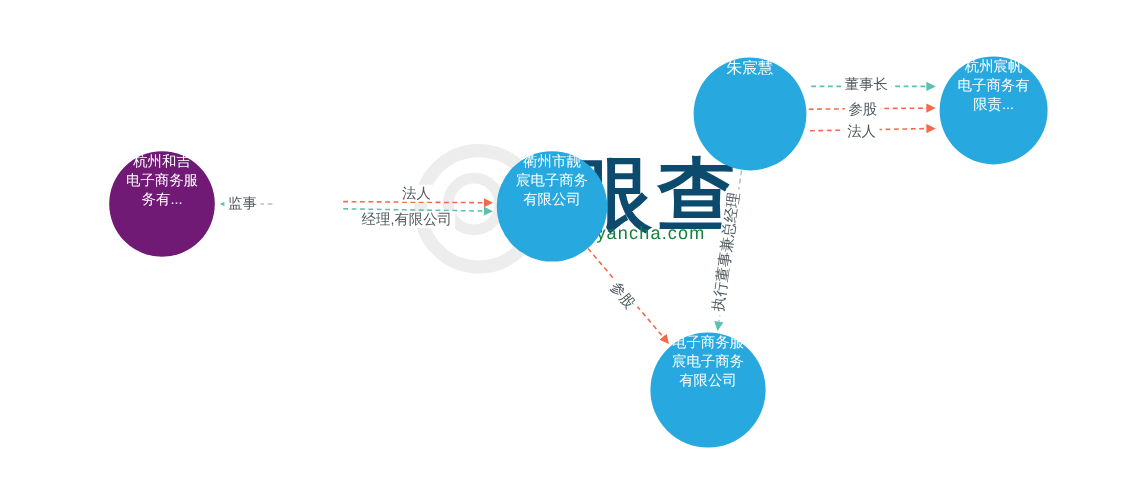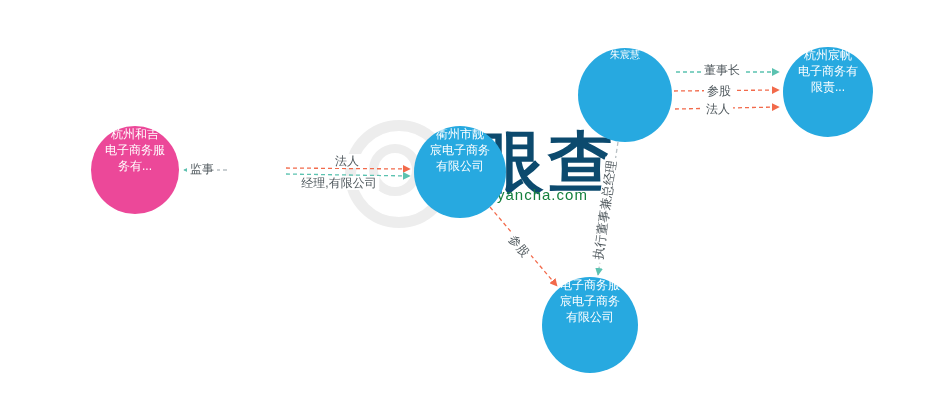--- a/index.html
+++ b/index.html
@@ -24,23 +24,23 @@
   .edge-label.rot-down { transform:translate(-50%,-50%) rotate(51deg); }
   .edge-label.rot-up   { transform:translate(-50%,-50%) rotate(-82deg); font-size:12.5px; }
   
   .node {
     position:absolute; z-index:3; border-radius:50%;
     display:flex; align-items:flex-start; justify-content:center;
     text-align:center; color:#fff; font-size:12px; line-height:1.35;
     cursor:pointer;
   }
   .node span { white-space:pre-line; }
-  .node.orange { background:#ec4899; }
+  .node.orange { background:#701a75; }
   .node.blue   { background:#27a9e0; }
-  .node.person { font-size:10px; }
+  .node.person { font-size:13px; }
 </style>
 </head>
 <body>
 
 <div class="canvas">
 
   <div class="wm wm-ring"></div>
   <div class="wm wm-ring-inner"></div>
   <div class="wm wm-brand">眼查</div>
   <div class="wm wm-domain">yancha.com</div>

